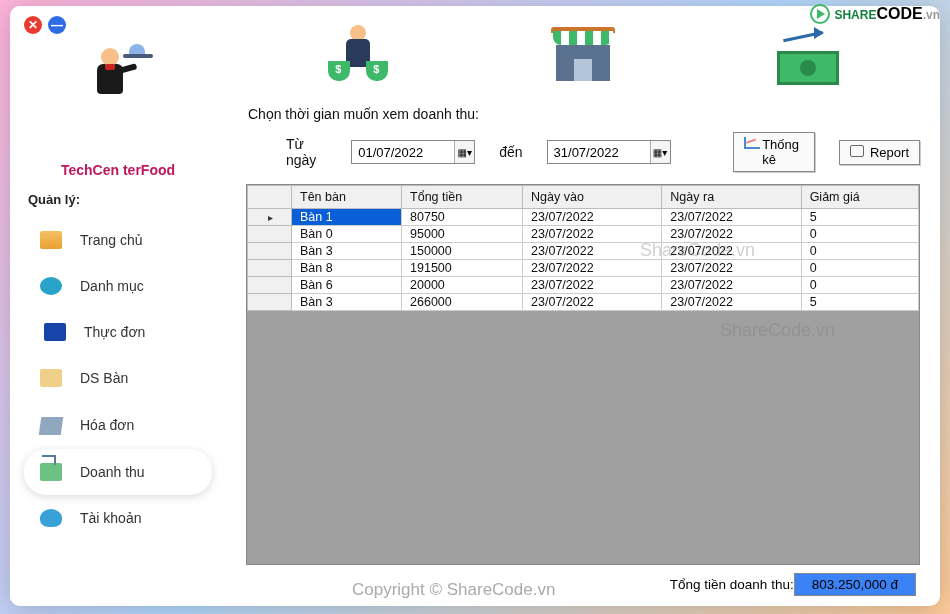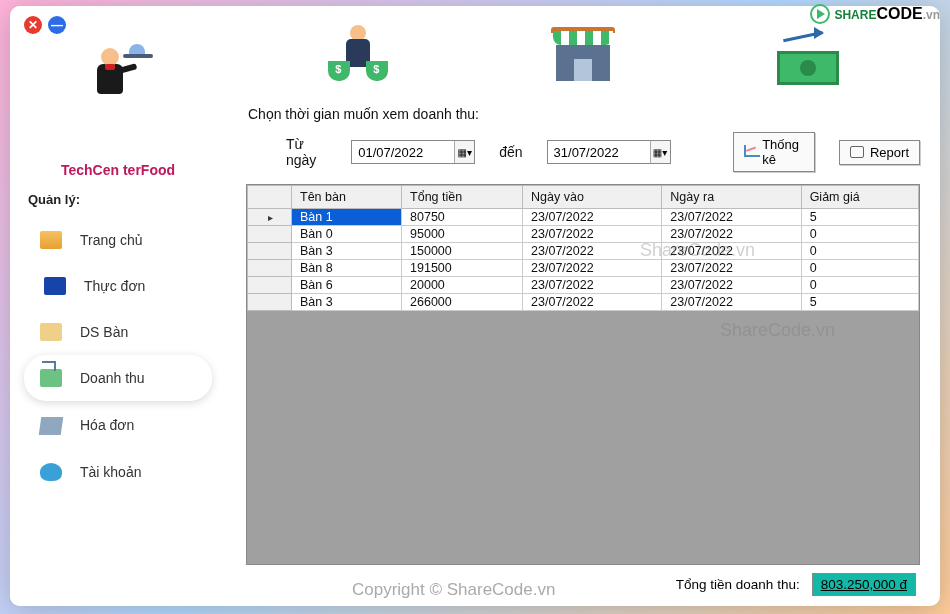--- a/index.html
+++ b/index.html
@@ -53,37 +53,37 @@
 .money .arrow{position:absolute;left:12px;top:4px;width:50px;height:20px;}
 .money .arrow::before{content:"";position:absolute;width:40px;height:10px;border-top:3px solid #2a6aa8;left:4px;top:8px;transform:rotate(-12deg);}
 .money .arrow::after{content:"";position:absolute;right:0;top:0;border:6px solid transparent;border-left:10px solid #2a6aa8;}
 
 .prompt { font-size:14px; color:#111; margin:2px 0 10px 2px;}
 .date-row { display:flex; align-items:center; gap:24px; margin-bottom:12px; padding-left:40px;}
 .date-row .lbl { font-size:14px; color:#111;}
 .date-picker { display:flex; align-items:center; border:1px solid #888; height:24px; background:#fff;}
 .date-picker input { border:none; outline:none; font-size:13px; padding:2px 6px; width:102px;}
 .dp-btn{width:20px;height:22px;border-left:1px solid #aaa;display:flex;align-items:center;justify-content:center;font-size:10px;background:#f5f5f5;}
-.action-btn { display:flex; align-items:center; gap:6px; border:1px solid #888; background:#fafafa; padding:4px 10px; font-size:13px; box-shadow:1px 1px 0 #ccc; cursor:pointer;}
+.action-btn { display:flex; gap:6px; border:1px solid #888; background:#fafafa; padding:4px 10px; font-size:13px; box-shadow:1px 1px 0 #ccc; cursor:pointer;}
 .btn-ic{width:16px;height:14px;position:relative;}
 .btn-ic.stats::before{content:"";position:absolute;width:14px;height:10px;border-bottom:2px solid #4a8ac9;border-left:2px solid #4a8ac9;left:0;top:0;}
 .btn-ic.stats::after{content:"";position:absolute;width:10px;height:6px;border-top:2px solid #e88;left:3px;top:3px;transform:rotate(-20deg);}
 .btn-ic.print{border:1px solid #666;border-radius:2px;width:14px;height:12px;}
 .spacer{width:18px;}
 
 .grid-wrap { border:1px solid #888; background:#a0a0a0; flex:1; overflow:hidden; position:relative;}
 table { border-collapse:collapse; width:100%; background:#fff; font-size:12.5px;}
 thead th { background:#f0f0f0; border:1px solid #bbb; text-align:left; padding:4px 8px; font-weight:normal; color:#111;}
 thead th.rowh, tbody td.rowh { background:#f0f0f0; width:44px; border:1px solid #bbb;}
 tbody td { border:1px solid #ccc; padding:1px 8px; color:#111; background:#fff;}
 tbody tr.sel td.c-name { background:#0a5fd6; color:#fff;}
 tbody td.rowh.sel::after{content:"▸";font-size:10px;color:#333;margin-left:12px;}
 
-.footer { display:flex; align-items:center; justify-content:flex-end; gap:12px; padding:8px 4px 0; font-size:13.5px;}
-.footer .total-box { border:1px solid #888; padding:3px 8px; min-width:100px; text-align:right; background:#14b8a6;text-decoration:underline;}
+.footer { display:flex; align-items:center; justify-content:flex-end; gap:0; padding:8px 4px 0; font-size:13.5px;}
+.footer .total-box { border:1px solid #888; padding:3px 17px; min-width:100px; text-align:right; background:#3b82f6;}
 
 .watermark { position:absolute; color:rgba(120,120,120,.35); font-size:18px; font-weight:500; pointer-events:none; z-index:6;}
 .wm1{left:640px;top:240px;} .wm2{left:720px;top:320px;}
 .copyright{position:absolute;left:352px;top:580px;color:#aaa;font-size:17px;font-weight:500;z-index:6;}
 .sharecode-logo{position:absolute;right:10px;top:4px;z-index:10;display:flex;align-items:center;gap:4px;font-weight:bold;}
 .sharecode-logo .sc-ic{width:20px;height:20px;border:2px solid #3eb869;border-radius:50%;position:relative;}
 .sharecode-logo .sc-ic::after{content:"";position:absolute;border:5px solid transparent;border-left:8px solid #3eb869;left:5px;top:3px;}
 .sharecode-logo .t1{color:#15803d;font-size:12px;} .sharecode-logo .t2{color:#000000;font-size:16px;} .sharecode-logo .t3{color:#999;font-size:12px;}
 </style>
 </head>
@@ -122,34 +122,38 @@
         <div class="bow"></div>
     </div>
     <div class="brand">TechCen    terFood</div>
     <div class="section-label">Quản lý:</div>
     <div class="nav">
       <div class="nav-item">
           <span class="nicon ic-home"></span>
           <span>Trang chủ</span>
         </div>
       <div class="nav-item">
+          <span class="nicon ic-cat"></span>
+          <span>Danh mục</span>
+        </div>
+      <div class="nav-item">
           <span class="nicon ic-menu"></span>
           <span>Thực đơn</span>
         </div>
       <div class="nav-item">
           <span class="nicon ic-table"></span>
           <span>DS Bàn</span>
+        </div>
+      <div class="nav-item">
+          <span class="nicon ic-bill"></span>
+          <span>Hóa đơn</span>
         </div>
       <div class="nav-item active">
           <span class="nicon ic-rev"></span>
           <span>Doanh thu</span>
-        </div>
-      <div class="nav-item">
-          <span class="nicon ic-bill"></span>
-          <span>Hóa đơn</span>
         </div>
       <div class="nav-item">
           <span class="nicon ic-acct"></span>
           <span>Tài khoản</span>
         </div>
     </div>
   </div>
 
   <div class="main">
     <div class="top-icons">

